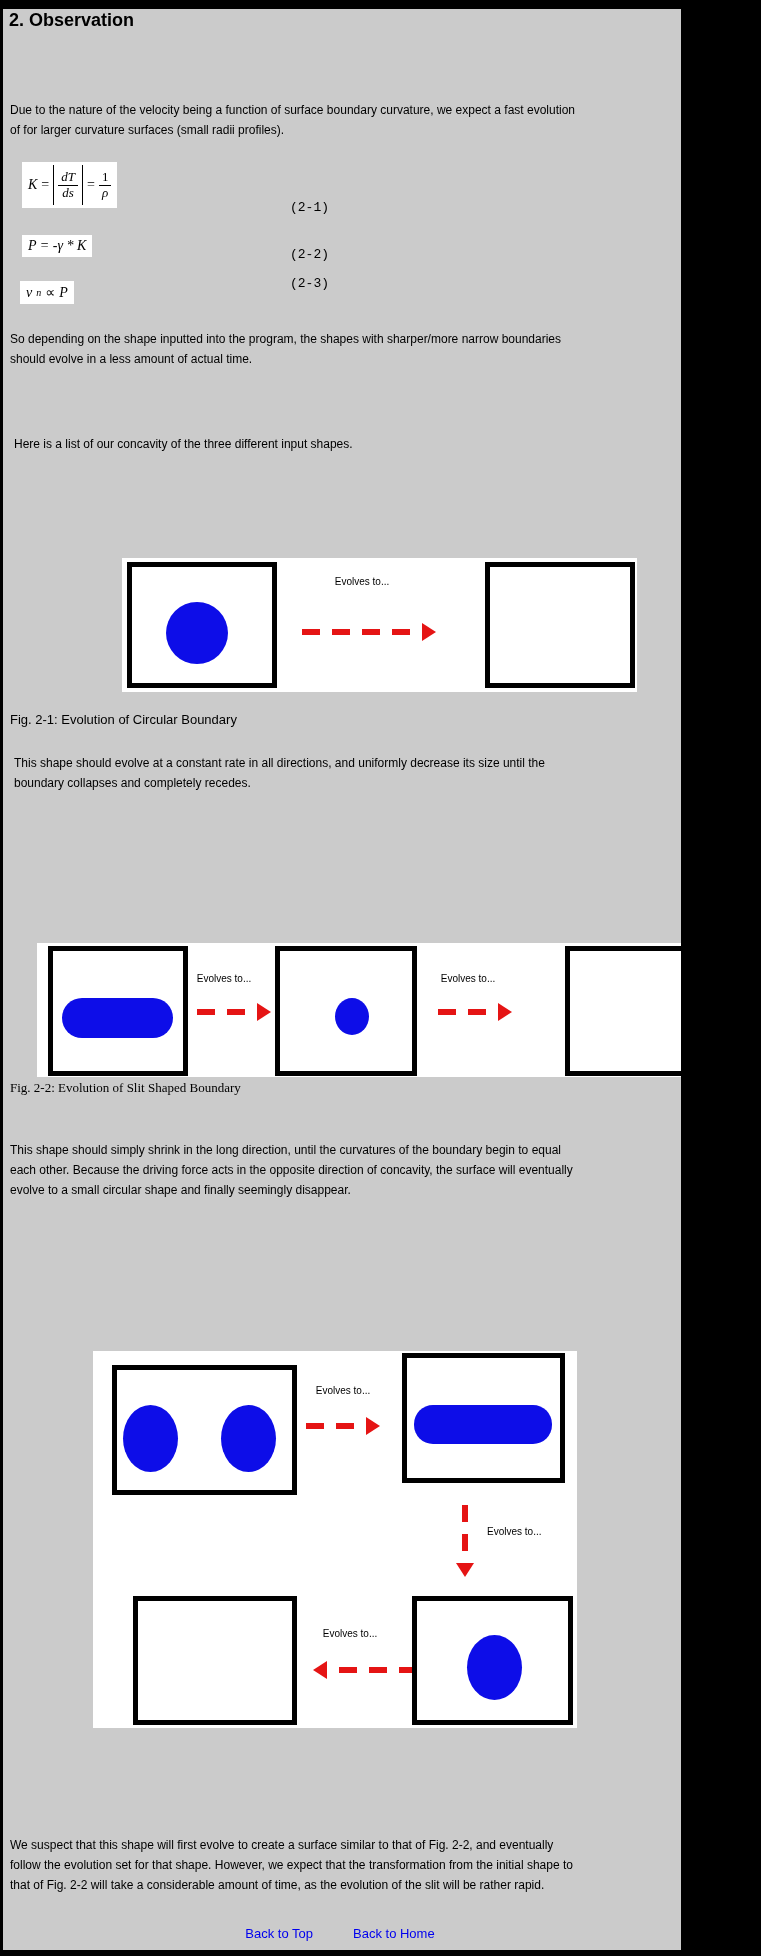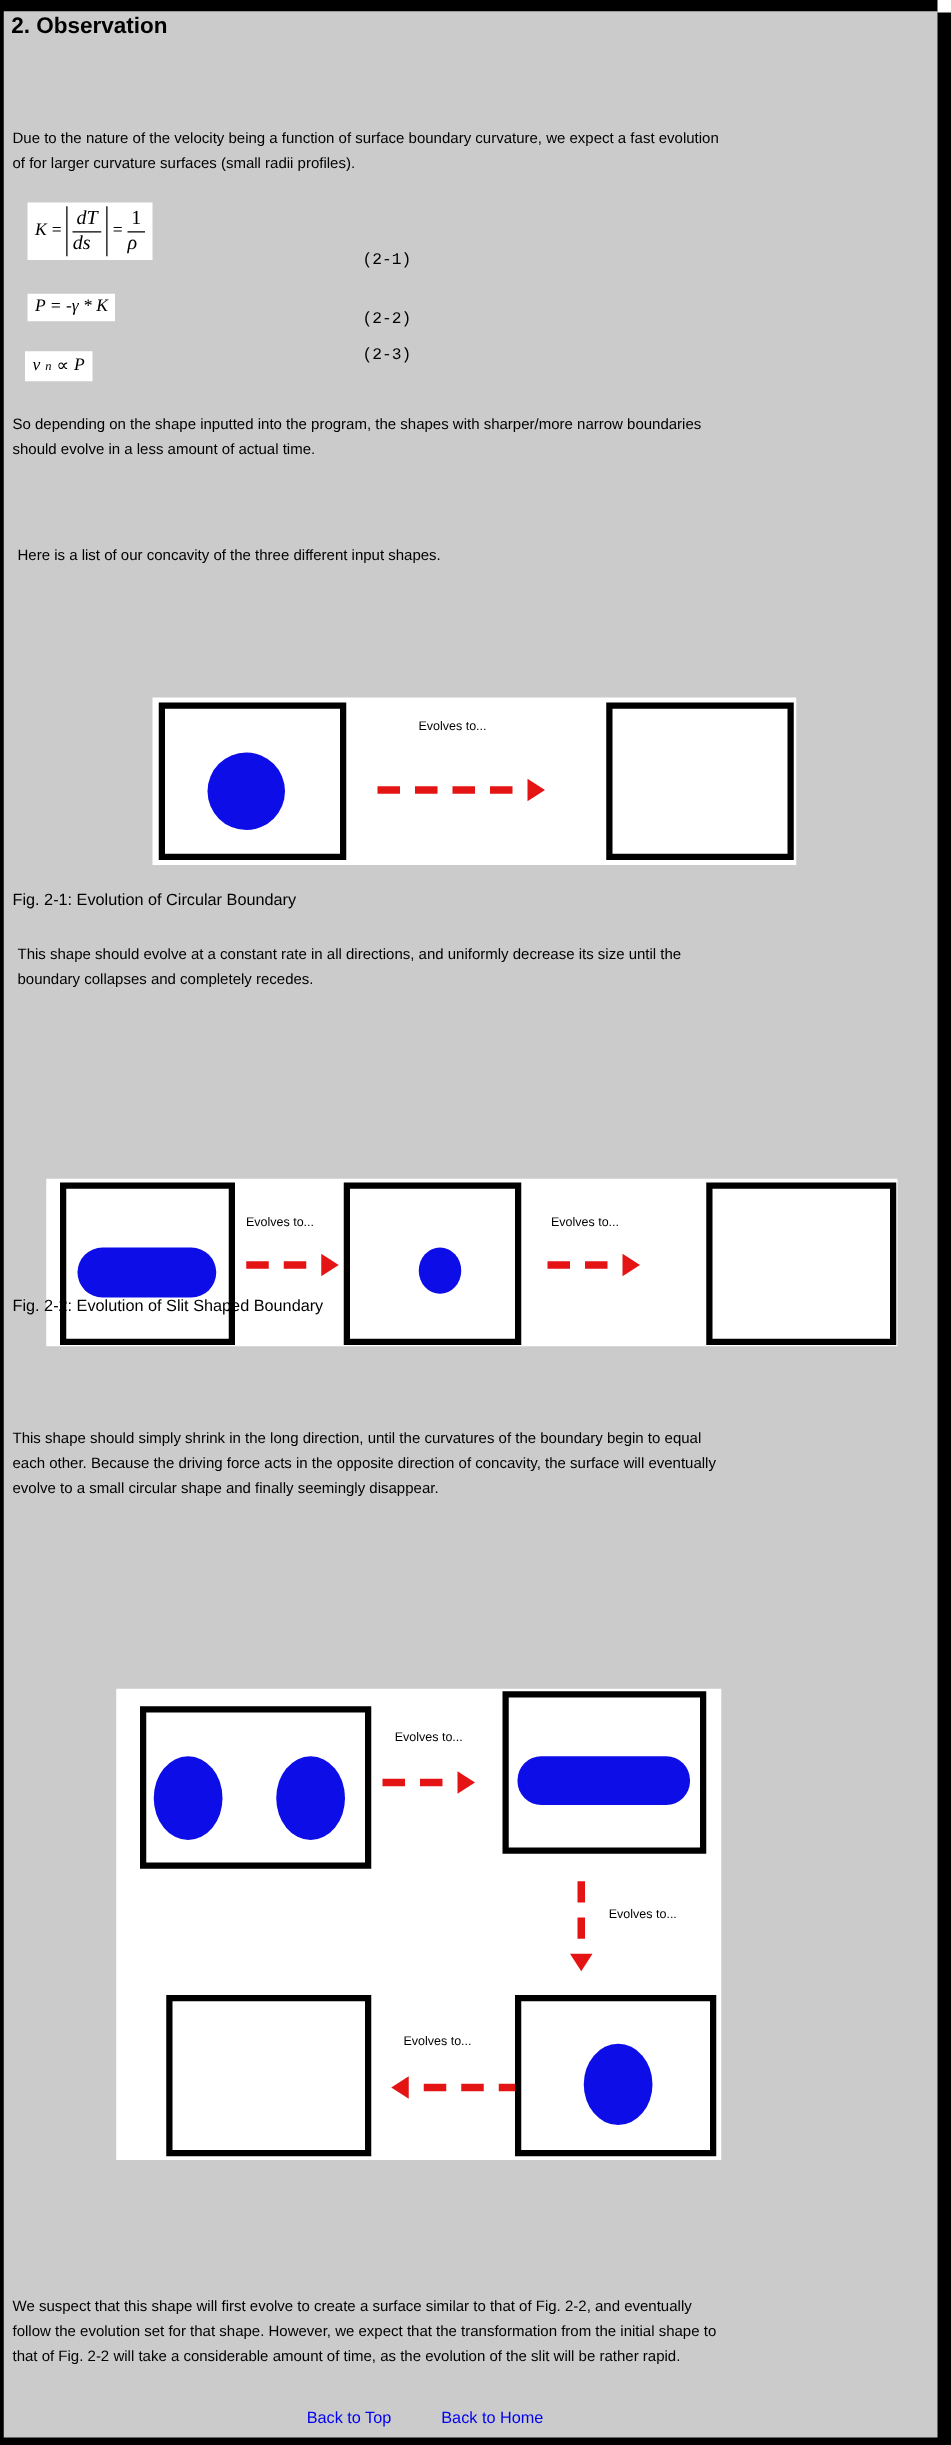--- a/index.html
+++ b/index.html
@@ -1,29 +1,29 @@
 <!DOCTYPE html>
 <html style="--page_bg: #cbcbcb; --shape_blue: #0d0de8; --arrow_red: #e51414; --link_blue: #0000ee; --white: #ffffff;"><head>
 <meta charset="utf-8">
 <style>
   :root{
     --page_bg:#cbcbcb; --shape_blue:#0d0de8; --arrow_red:#e51414; --link_blue:#0000ee; --white:#ffffff;
   }
   html,body{margin:0;padding:0;background:#000;}
-  #frame{position:relative;width:761px;height:1956px;background:#000;overflow:hidden;
+  #frame{position:relative;width:681px;height:1956px;background:#000;overflow:hidden;
          font-family:"Liberation Sans",sans-serif;color:#000;}
   #page{position:absolute;left:3px;top:9px;width:747px;height:1941px;background:var(--page_bg);}
   #notch{position:absolute;left:750px;top:0;width:11px;height:10px;background:var(--white);}
   .title{position:absolute;left:9px;top:10px;font-size:18px;font-weight:bold;}
   .para{position:absolute;font-size:12px;line-height:20px;white-space:pre-line;width:737px;}
   .eqbox{position:absolute;background:var(--white);display:flex;align-items:center;gap:4px;
          font-family:"Liberation Serif",serif;font-size:14px;font-style:italic;padding:3px 6px;}
   .up{font-style:normal;}
   .vbar{width:1px;height:40px;background:#000;}
-  .frac{display:flex;flex-direction:column;font-size:16px;line-height:1.15;}
+  .frac{display:flex;flex-direction:column;align-items:center;font-size:13px;line-height:1.15;}
   .num{border-bottom:1px solid #000;padding:0 3px;}
   .eqlabel{position:absolute;font-size:13px;font-family:Liberation Mono, monospace;}
   sub{font-size:10px;}
   .figure{position:absolute;background:var(--white);}
   .stage-box{position:absolute;background:var(--white);border:5px solid #000;box-sizing:border-box;}
   .blue{position:absolute;background:var(--shape_blue);}
   .evolves{position:absolute;font-size:10px;text-align:center;}
   .arrow{position:absolute;display:flex;align-items:center;}
   .arrow-v{position:absolute;display:flex;flex-direction:column;align-items:center;}
   .dash{width:18px;height:6px;background:var(--arrow_red);margin-right:12px;}
@@ -112,21 +112,21 @@
     <div class="stage-box" style="left:238px;top:3px;width:142px;height:130px;"></div>
     <div class="blue" style="left:298px;top:55px;width:34px;height:37px;border-radius:50%;"></div>
     <div class="evolves" style="left:384px;top:30px;width:94px;">Evolves to...</div>
     <div class="arrow" style="left:401px;top:60px;">
       <i class="dash"></i>
         <i class="dash"></i>
         <span class="head-r"></span>
     </div>
     <div class="stage-box" style="left:528px;top:3px;width:152px;height:130px;"></div>
   </div>
-  <div class="caption" style="top:1037px;">Fig. 2-2: Evolution of Slit Shaped Boundary</div>
+  <div class="caption" style="top:1080px;font-family:Liberation Serif, serif;">Fig. 2-2: Evolution of Slit Shaped Boundary</div>
 
   <div class="para" style="left:10px;top:1140px;">This shape should simply shrink in the long direction, until the curvatures of the boundary begin to equal
 each other.  Because the driving force acts in the opposite direction of concavity, the surface will eventually
 evolve to a small circular shape and finally seemingly disappear.</div>
 
   <div class="figure" style="left:93px;top:1351px;width:484px;height:377px;">
     <div class="stage-box" style="left:19px;top:14px;width:185px;height:130px;"></div>
     <div class="blue" style="left:30px;top:54px;width:55px;height:67px;border-radius:50%;"></div>
     <div class="blue" style="left:128px;top:54px;width:55px;height:67px;border-radius:50%;"></div>
     <div class="evolves" style="left:205px;top:34px;width:90px;">Evolves to...</div>

